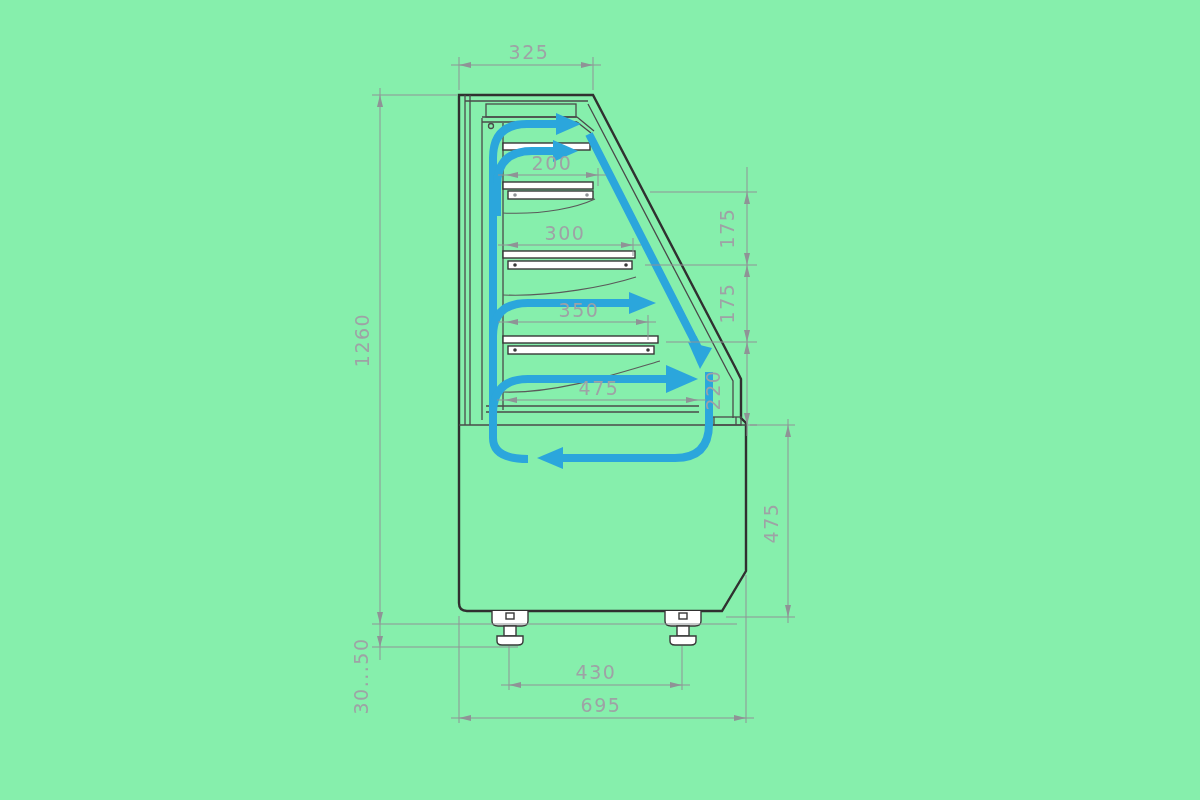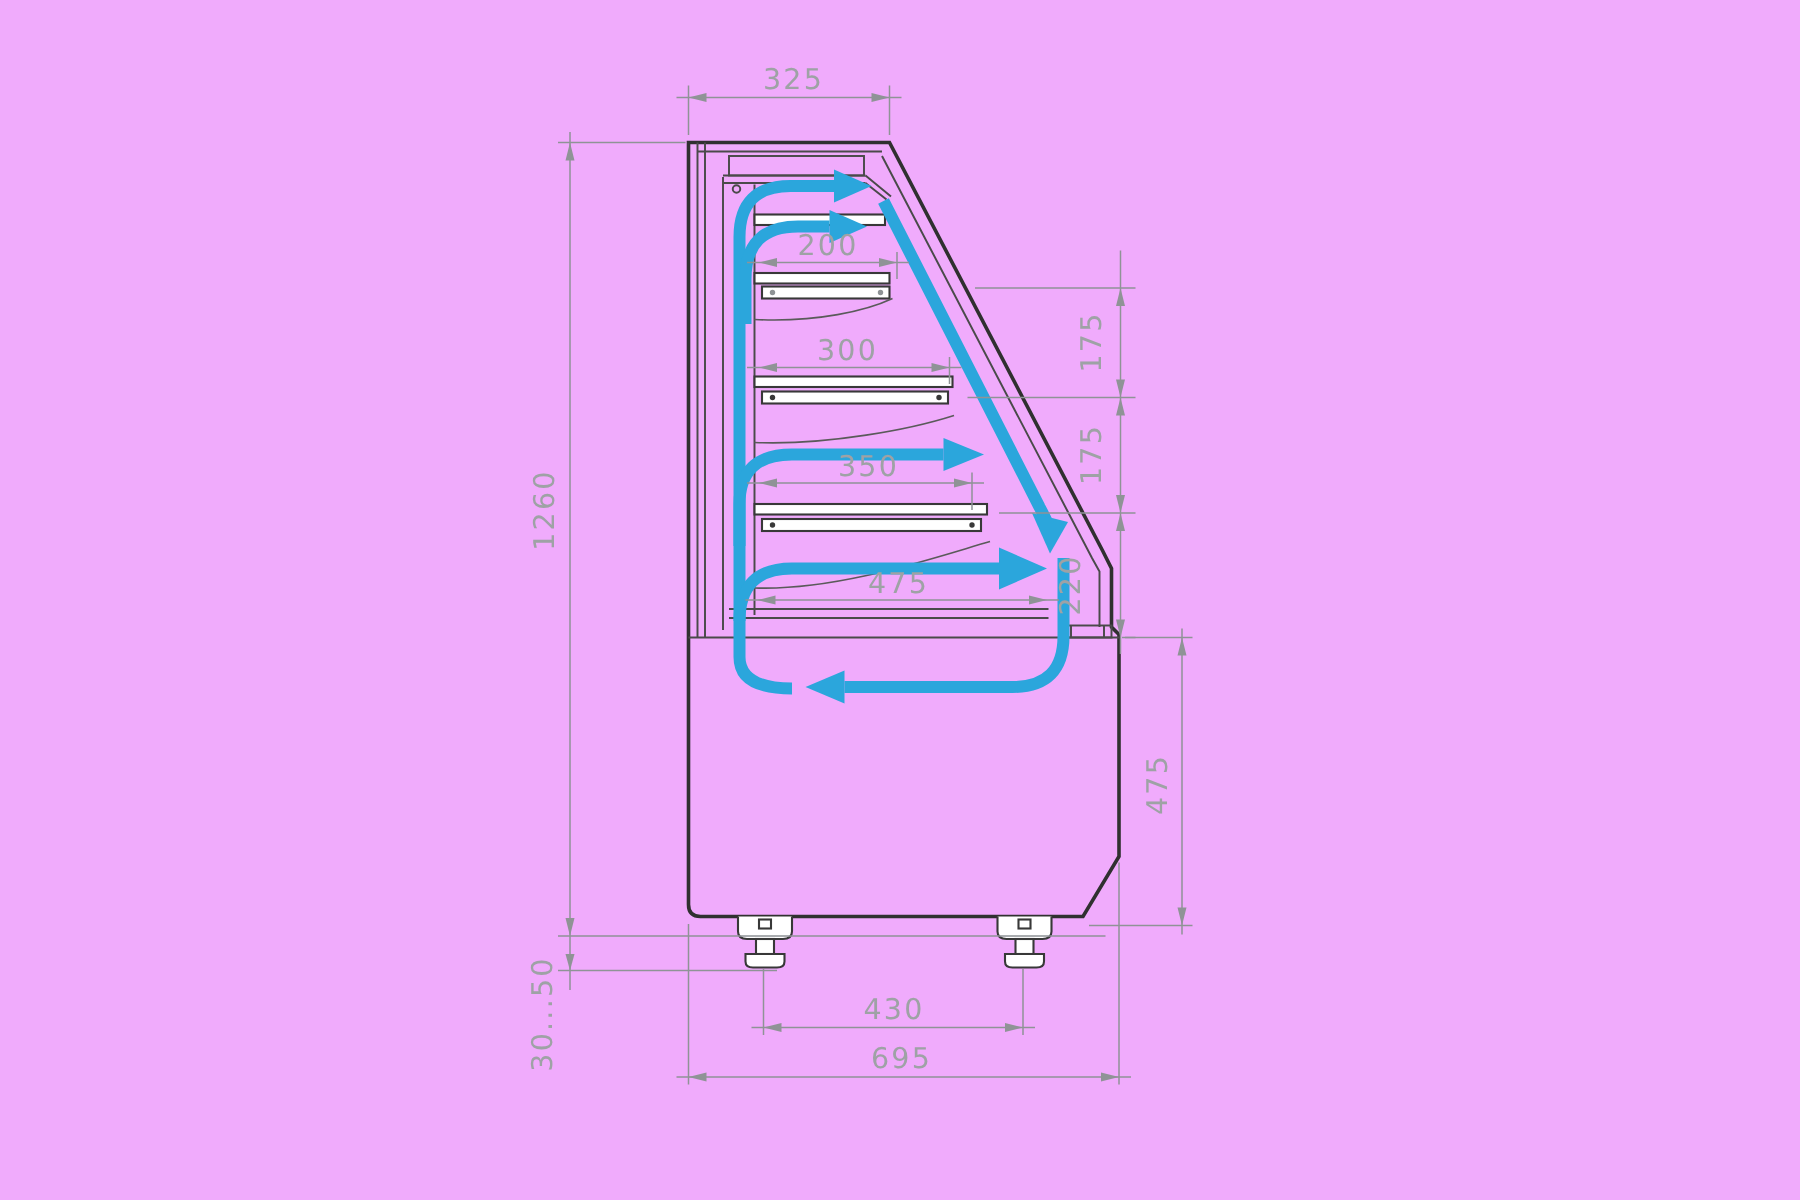--- a/index.html
+++ b/index.html
@@ -1,16 +1,16 @@
 <!DOCTYPE html>
 <html><head>
 <meta charset="utf-8">
 <style>
   html,body{margin:0;padding:0;background:#ffffff;}
-  .stage{width:1200px;height:800px;background:#f0abfc;position:relative;overflow:hidden;
+  .stage{width:1200px;height:800px;background:#86efac;position:relative;overflow:hidden;
          font-family:"DejaVu Sans", sans-serif;}
   svg{display:block;}
   .dimtext{fill:#9EA2A5;font-size:19px;letter-spacing:1.5px;font-family:"DejaVu Sans",sans-serif;}
   .outline{stroke:#303030;stroke-width:2.4;fill:none;stroke-linejoin:miter;}
   .inner{stroke:#4a4a4a;stroke-width:1.3;fill:none;}
   .part{stroke:#383838;stroke-width:1.4;fill:#ffffff;}
   .thin{stroke:#5a5a5a;stroke-width:1.1;fill:none;}
   .dim{stroke:#8f9396;stroke-width:1;fill:none;}
   .dimarrow{fill:#8f9396;stroke:none;}
 </style>

